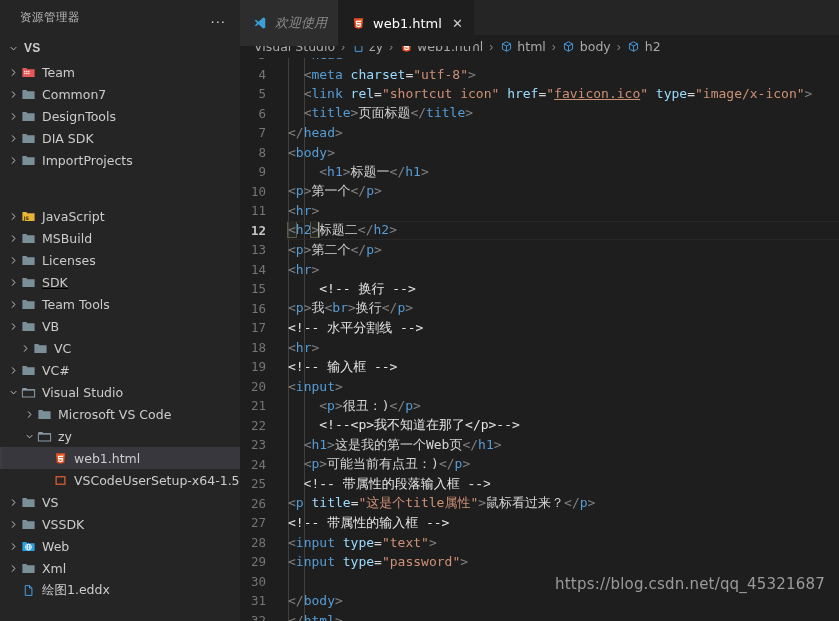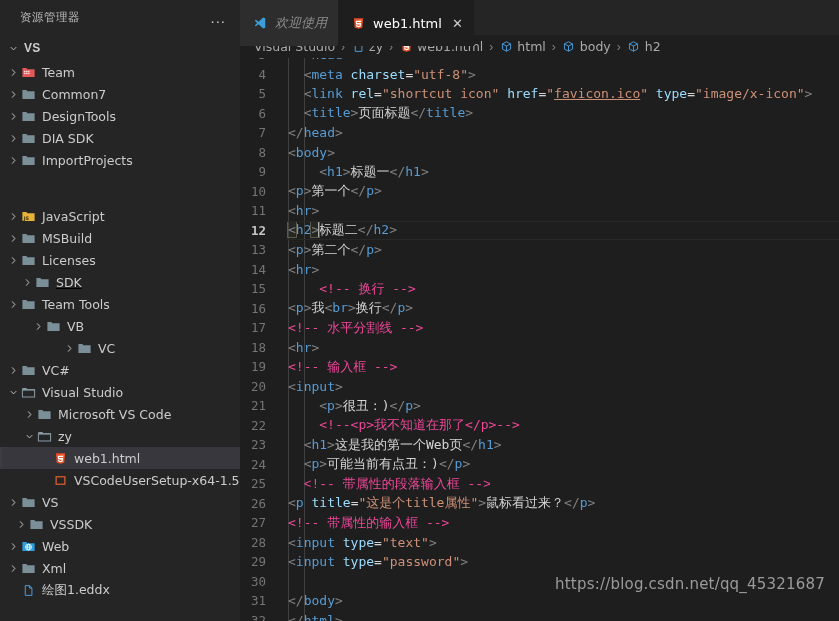--- a/index.html
+++ b/index.html
@@ -107,21 +107,21 @@
   }
   
   .guides { position: absolute; left: 48px; top: 0; bottom: 0; pointer-events: none; }
   .guide { position: absolute; top: 0; bottom: 0; width: 1px; background: #404040; }
 
   
   .t-tag  { color: #569cd6; }
   .t-br   { color: #808080; }
   .t-attr { color: #9cdcfe; }
   .t-str  { color: #ce9178; }
-  .t-cmt  { color: #ec4899; }
+  .t-cmt  { color: #e5e5e5; }
   .t-txt  { color: #d4d4d4; }
   .t-eq   { color: #d4d4d4; }
   .t-link { color: #ce9178; text-decoration: underline; }
   .brk { outline: 1px solid #5a5a48; background: rgba(100,100,70,.12); }
   .caret {
     display: inline-block; width: 1.5px; height: 15px; background: #aeafad;
     vertical-align: -3px; margin: 0 -1px;
   }
 
   .watermark {
@@ -258,21 +258,21 @@
               <path d="M6 3.5l4 4.5-4 4.5" stroke="#cccccc" stroke-width="1.35" fill="none"></path>
             </svg>
           </span>
           <span class="ico">
             <svg width="15" height="15" viewBox="0 0 16 16">
               <path d="M1.5 3.2h4.2l1.1 1.4h7.7v8.2H1.5z" fill="#7b8f99"></path>
             </svg>
           </span>
           <span class="lbl">Licenses</span>
         </div>
-        <div class="row" style="padding-left: 20px; text-decoration: underline;">
+        <div class="row" style="padding-left: 6px; text-decoration: underline;">
           <span class="chev">
             <svg width="11" height="11" viewBox="0 0 16 16">
               <path d="M6 3.5l4 4.5-4 4.5" stroke="#cccccc" stroke-width="1.35" fill="none"></path>
             </svg>
           </span>
           <span class="ico">
             <svg width="15" height="15" viewBox="0 0 16 16">
               <path d="M1.5 3.2h4.2l1.1 1.4h7.7v8.2H1.5z" fill="#7b8f99"></path>
             </svg>
           </span>
@@ -284,34 +284,34 @@
               <path d="M6 3.5l4 4.5-4 4.5" stroke="#cccccc" stroke-width="1.35" fill="none"></path>
             </svg>
           </span>
           <span class="ico">
             <svg width="15" height="15" viewBox="0 0 16 16">
               <path d="M1.5 3.2h4.2l1.1 1.4h7.7v8.2H1.5z" fill="#7b8f99"></path>
             </svg>
           </span>
           <span class="lbl">Team Tools</span>
         </div>
-        <div class="row" style="padding-left: 6px; margin-left: 25px;">
+        <div class="row" style="padding-left: 6px;">
           <span class="chev">
             <svg width="11" height="11" viewBox="0 0 16 16">
               <path d="M6 3.5l4 4.5-4 4.5" stroke="#cccccc" stroke-width="1.35" fill="none"></path>
             </svg>
           </span>
           <span class="ico">
             <svg width="15" height="15" viewBox="0 0 16 16">
               <path d="M1.5 3.2h4.2l1.1 1.4h7.7v8.2H1.5z" fill="#7b8f99"></path>
             </svg>
           </span>
           <span class="lbl">VB</span>
         </div>
-        <div class="row" style="padding-left: 18px; margin-left: 44px;">
+        <div class="row" style="padding-left: 18px;">
           <span class="chev">
             <svg width="11" height="11" viewBox="0 0 16 16">
               <path d="M6 3.5l4 4.5-4 4.5" stroke="#cccccc" stroke-width="1.35" fill="none"></path>
             </svg>
           </span>
           <span class="ico">
             <svg width="15" height="15" viewBox="0 0 16 16">
               <path d="M1.5 3.2h4.2l1.1 1.4h7.7v8.2H1.5z" fill="#7b8f99"></path>
             </svg>
           </span>
@@ -397,21 +397,21 @@
               <path d="M6 3.5l4 4.5-4 4.5" stroke="#cccccc" stroke-width="1.35" fill="none"></path>
             </svg>
           </span>
           <span class="ico">
             <svg width="15" height="15" viewBox="0 0 16 16">
               <path d="M1.5 3.2h4.2l1.1 1.4h7.7v8.2H1.5z" fill="#7b8f99"></path>
             </svg>
           </span>
           <span class="lbl">VS</span>
         </div>
-        <div class="row" style="padding-left: 14px;">
+        <div class="row" style="padding-left: 6px;">
           <span class="chev">
             <svg width="11" height="11" viewBox="0 0 16 16">
               <path d="M6 3.5l4 4.5-4 4.5" stroke="#cccccc" stroke-width="1.35" fill="none"></path>
             </svg>
           </span>
           <span class="ico">
             <svg width="15" height="15" viewBox="0 0 16 16">
               <path d="M1.5 3.2h4.2l1.1 1.4h7.7v8.2H1.5z" fill="#7b8f99"></path>
             </svg>
           </span>

